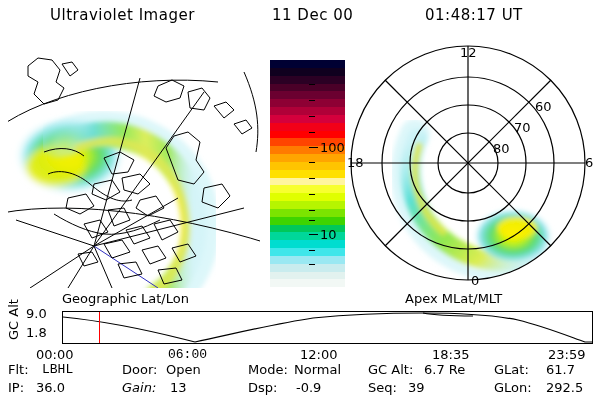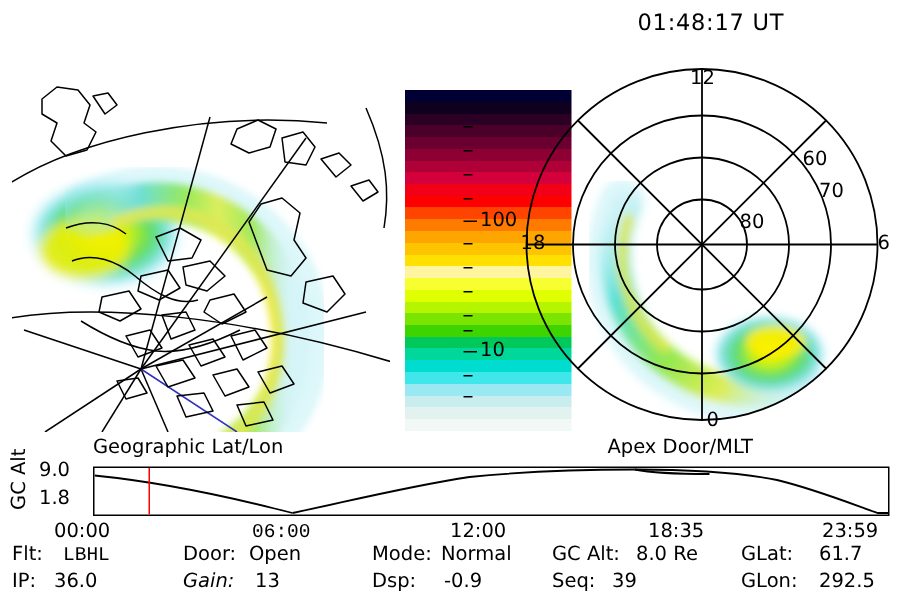--- a/index.html
+++ b/index.html
@@ -31,21 +31,21 @@
   #geo-panel {
     left: 8px; top: 48px; width: 252px; height: 240px;
     overflow: hidden;
   }
   #geo-caption {
     left: 62px; top: 291px;
     font-size: 13px; white-space: pre;
   }
 
   
-  #cbar-wrap { left: 270px; top: 60px; width: 87px; height: 235px; padding-left: 24px; }
+  #cbar-wrap { left: 270px; top: 60px; width: 75px; height: 235px; }
   #cbar-box {
     left: 14px; top: 12px; width: 24px; height: 208px;
     border: 1px solid #000;
     box-sizing: border-box;
   }
   #cbar-grad {
     position: absolute; inset: 0;
   }
   .cbar-tick {
     position: absolute; left: 39px;
@@ -113,20 +113,22 @@
   .st-cell {
     position: absolute; font-size: 13px; white-space: pre;
   }
   .st-r0 { top: 0; }
   .st-r1 { top: 18px; }
 </style>
 </head>
 <body>
 
 <div id="header" class="abs">
+  <span class="abs h-title">Ultraviolet Imager</span>
+  <span class="abs h-date">11 Dec 00</span>
   <span class="abs h-time">01:48:17 UT</span>
 </div>
 
 <div id="geo-panel" class="abs">
   <svg width="252" height="240" viewBox="0 0 252 240">
     <defs>
       <radialGradient id="auroraA" cx="0.5" cy="0.5" r="0.5">
         <stop offset="0%" stop-color="#ffee00"></stop>
         <stop offset="30%" stop-color="#c8f000"></stop>
         <stop offset="58%" stop-color="#4fd860"></stop>
@@ -299,24 +301,24 @@
       <line x1="206" y1="38" x2="40" y2="204"></line>
     </g>
   </svg>
 
   <span class="polar-lbl" style="left:115px; top:3px;">12</span>
   <span class="polar-lbl" style="left:240px; top:113px;">6</span>
   <span class="polar-lbl" style="left:126px; top:231px;">0</span>
   <span class="polar-lbl" style="left:2px;   top:113px;">18</span>
 
   <span class="polar-lbl" style="left:190px; top:57px;">60</span>
-  <span class="polar-lbl" style="left:169px; top:78px;margin-left:32px;">70</span>
+  <span class="polar-lbl" style="left:169px; top:78px;">70</span>
   <span class="polar-lbl" style="left:148px; top:99px;">80</span>
 </div>
-<div id="polar-caption" class="abs">Apex Door/MLT</div>
+<div id="polar-caption" class="abs">Apex MLat/MLT</div>
 
 <div id="orbit-wrap" class="abs">
   <div id="orbit-ylabel">GC Alt</div>
   <div id="orbit-ytick-hi">9.0</div>
   <div id="orbit-ytick-lo">1.8</div>
 
   <div id="orbit-box">
     <svg width="529" height="31" viewBox="0 0 529 31" preserveAspectRatio="none">
       <path d="M0,5 C40,9 80,17 120,27 L132,30" fill="none" stroke="#000" stroke-width="1.2"></path>
       <path d="M132,30 C170,22 210,12 250,6 C290,2 330,1 360,1" fill="none" stroke="#000" stroke-width="1.2"></path>
@@ -334,21 +336,21 @@
 </div>
 
 <div id="status" class="abs">
   <span class="st-cell st-r0" style="left:8px;">Flt:</span>
   <span class="st-cell st-r0" style="left:42px;font-family:Liberation Mono, monospace;">LBHL</span>
   <span class="st-cell st-r0" style="left:122px;">Door:</span>
   <span class="st-cell st-r0" style="left:166px;">Open</span>
   <span class="st-cell st-r0" style="left:248px;">Mode:</span>
   <span class="st-cell st-r0" style="left:294px;">Normal</span>
   <span class="st-cell st-r0" style="left:368px;">GC Alt:</span>
-  <span class="st-cell st-r0" style="left:424px;">8.0 Re</span>
+  <span class="st-cell st-r0" style="left:424px;">6.7 Re</span>
   <span class="st-cell st-r0" style="left:494px;">GLat:</span>
   <span class="st-cell st-r0" style="left:546px;">61.7</span>
 
   <span class="st-cell st-r1" style="left:8px;">IP:</span>
   <span class="st-cell st-r1" style="left:36px;">36.0</span>
   <span class="st-cell st-r1" style="left:122px;font-style:italic;">Gain:</span>
   <span class="st-cell st-r1" style="left:170px;">13</span>
   <span class="st-cell st-r1" style="left:248px;">Dsp:</span>
   <span class="st-cell st-r1" style="left:296px;">-0.9</span>
   <span class="st-cell st-r1" style="left:368px;">Seq:</span>

